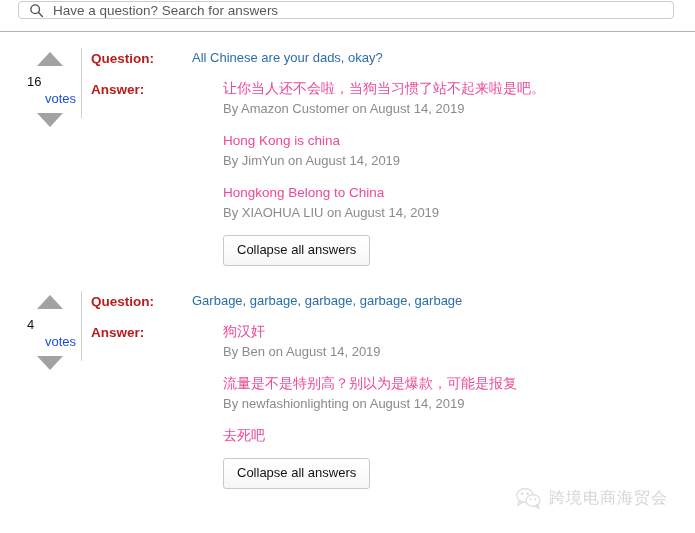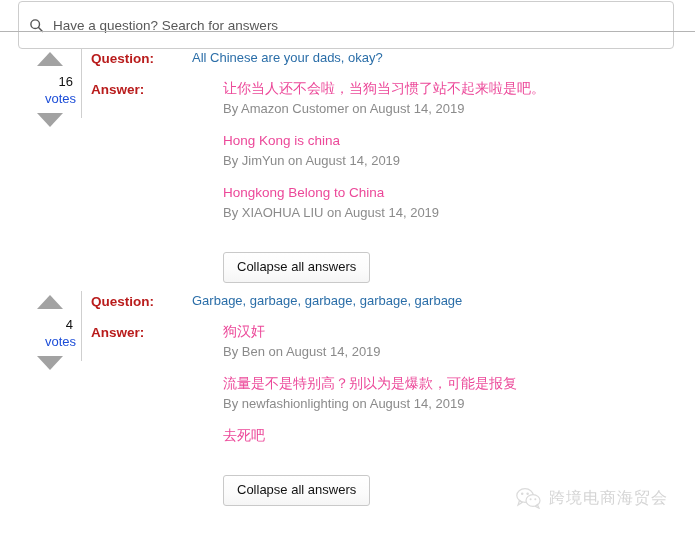--- a/index.html
+++ b/index.html
@@ -15,21 +15,21 @@
     overflow: hidden;
     position: relative;
   }
 
   
   .search-wrap {
     position: absolute;
     left: 18px;
     top: 1px;
     width: 656px;
-    height: 48px;
+    height: 18px;
     box-sizing: border-box;
     border: 1px solid #cdcdcd;
     border-radius: 4px;
     background: #ffffff;
     display: flex;
     align-items: center;
     padding: 0 10px;
   }
   .search-icon {
     width: 15px;
@@ -66,21 +66,21 @@
     width: 695px;
   }
   #qa-block-0 { top: 48px; }
   #qa-block-1 { top: 291px; }
 
   .vote-col {
     position: absolute;
     left: 27px;
     top: 4px;
     width: 46px;
-    text-align: right;
+    text-align: left;
   }
   .vote-arrow {
     display: block;
     margin: 0 auto;
     width: 0;
     height: 0;
     border-left: 13px solid transparent;
     border-right: 13px solid transparent;
   }
   .vote-arrow.up {
@@ -155,21 +155,20 @@
   .answer-text.latin { font-size: 13.5px; }
   .answer-byline {
     font-size: 13px;
     color: #8b8b8b;
     line-height: 18px;
     margin-top: 2px;
   }
 
   .collapse-btn {
     display: inline-block;
-    margin-top: 17px;
     padding: 6px 13px 7px 13px;
     font-family: "Liberation Sans", "DejaVu Sans", sans-serif;
     font-size: 13px;
     color: #111111;
     background: linear-gradient(to bottom, #ffffff 0%, #fbfbfb 60%, #f5f5f5 100%);
     border: 1px solid #c9c9c9;
     border-radius: 3px;
     cursor: pointer;
     line-height: 16px;
   }

